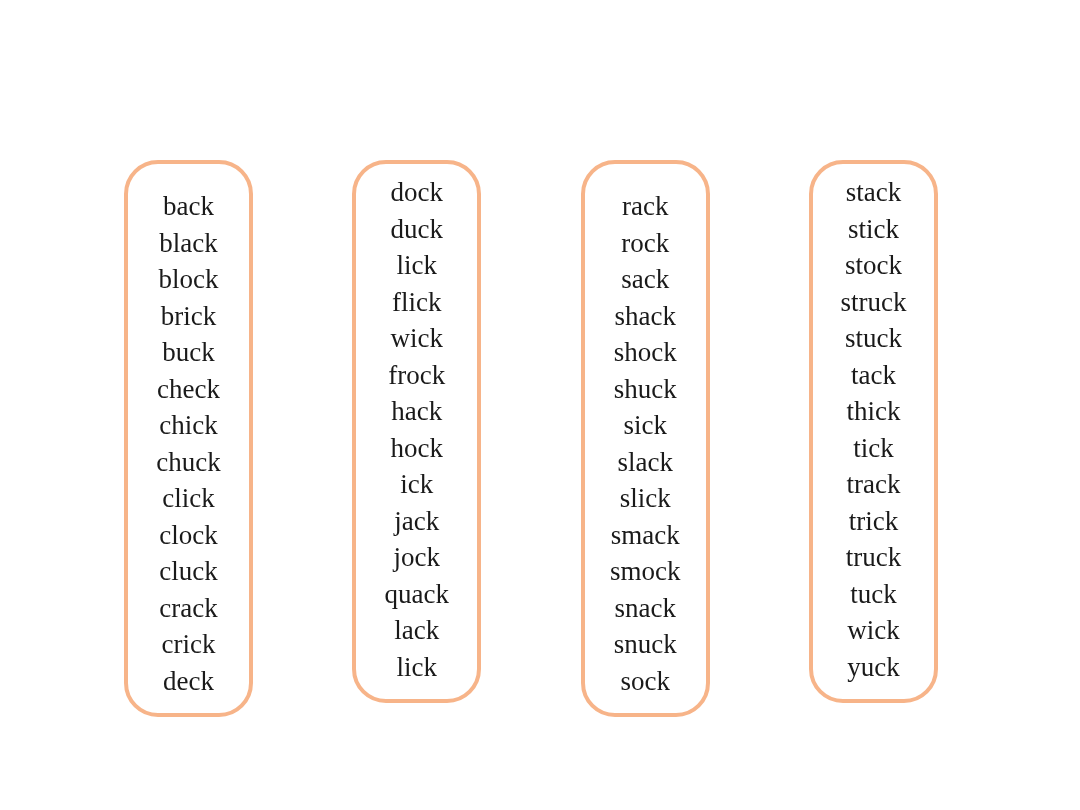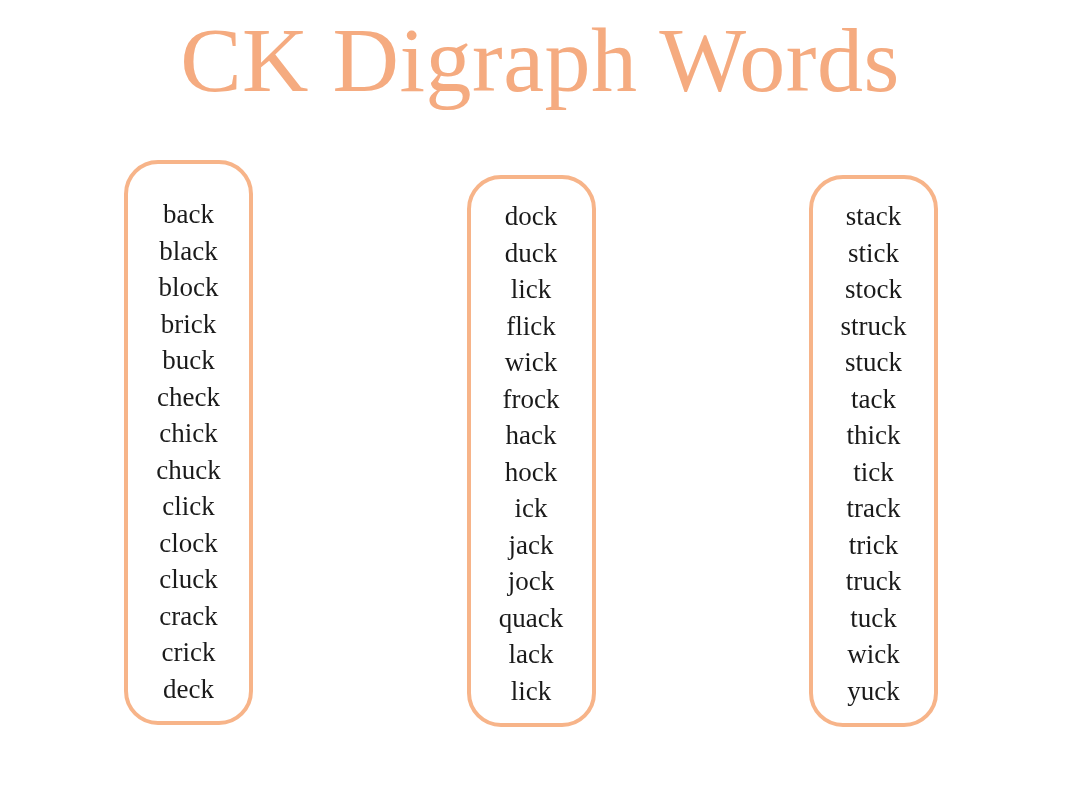--- a/index.html
+++ b/index.html
@@ -46,45 +46,43 @@
   }
   .word-box {
     box-sizing: border-box;
     width: 129px;
     border: 4px solid #f7b489;
     border-radius: 34px;
     background: #ffffff;
     display: flex;
     flex-direction: column;
     align-items: center;
-    padding-top: 32px;
+    padding-top: 24px;
     padding-bottom: 14px;
   }
   .word-box.tall {
-    padding-top: 19px;
-    margin-top: 15px;
+    padding-top: 10px;
   }
   .word {
     font-family: "Liberation Serif", "DejaVu Serif", serif;
     font-size: 27px;
     line-height: 36.5px;
     color: #1a1a1a;
     text-align: center;
     white-space: nowrap;
   }
   .word-box.tall .word {
     line-height: 36.5px;
   }
 </style>
 </head>
 <body>
 
 <div class="page">
 
-  <div class="title">CK Digraph Words</div>
 
   <div class="columns">
 
     <div class="word-box" id="col-0">
         <div class="word">back</div>
         <div class="word">black</div>
         <div class="word">block</div>
         <div class="word">brick</div>
         <div class="word">buck</div>
         <div class="word">check</div>
@@ -106,20 +104,36 @@
         <div class="word">frock</div>
         <div class="word">hack</div>
         <div class="word">hock</div>
         <div class="word">ick</div>
         <div class="word">jack</div>
         <div class="word">jock</div>
         <div class="word">quack</div>
         <div class="word">lack</div>
         <div class="word">lick</div>
       </div>
+    <div class="word-box" id="col-3">
+        <div class="word">rack</div>
+        <div class="word">rock</div>
+        <div class="word">sack</div>
+        <div class="word">shack</div>
+        <div class="word">shock</div>
+        <div class="word">shuck</div>
+        <div class="word">sick</div>
+        <div class="word">slack</div>
+        <div class="word">slick</div>
+        <div class="word">smack</div>
+        <div class="word">smock</div>
+        <div class="word">snack</div>
+        <div class="word">snuck</div>
+        <div class="word">sock</div>
+      </div>
     <div class="word-box tall" id="col-4">
         <div class="word">stack</div>
         <div class="word">stick</div>
         <div class="word">stock</div>
         <div class="word">struck</div>
         <div class="word">stuck</div>
         <div class="word">tack</div>
         <div class="word">thick</div>
         <div class="word">tick</div>
         <div class="word">track</div>

